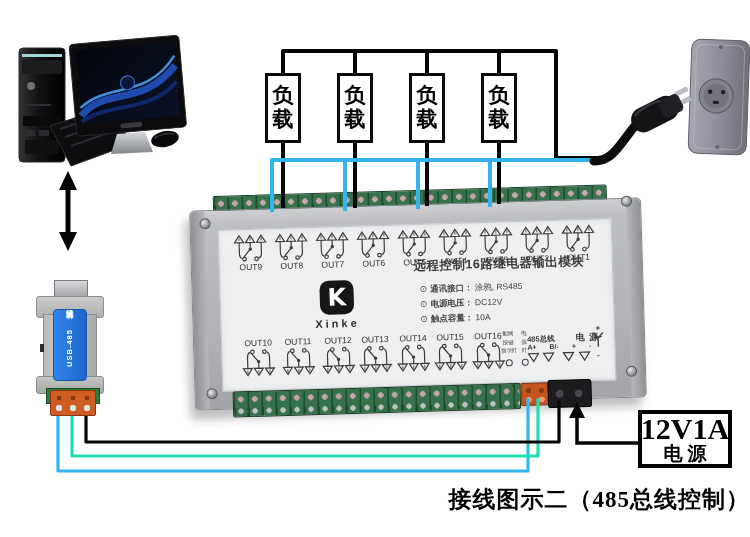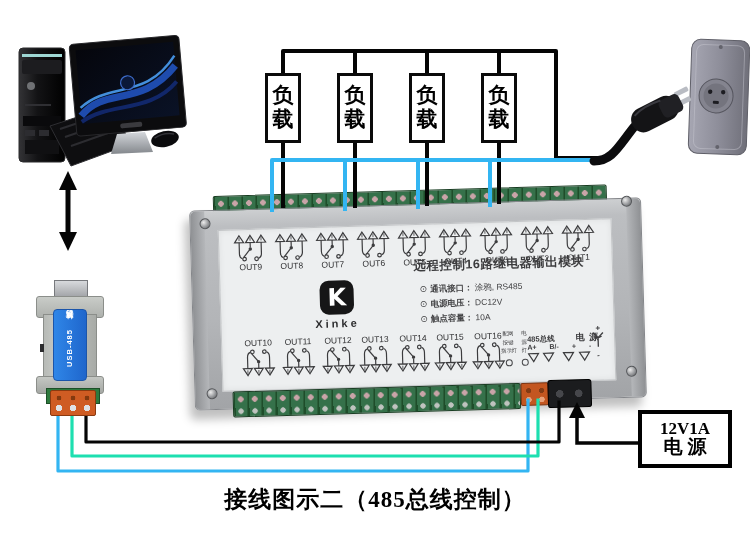--- a/index.html
+++ b/index.html
@@ -10,25 +10,25 @@
   
   .load-box{position:absolute;width:30px;height:64px;border:3px solid #0a0a0a;background:#fff;
             display:flex;flex-direction:column;align-items:center;justify-content:center;z-index:3;
             font-family:"Liberation Serif","DejaVu Serif",serif;font-weight:700;font-size:21px;line-height:1.12;color:#000;}
   .load-box span{display:block;}
 
   
   #psu-box{position:absolute;left:638px;top:410px;width:86px;height:50px;border:4px solid #000;background:#fff;
            display:flex;flex-direction:column;align-items:center;justify-content:center;z-index:3;
            font-family:"Liberation Serif","DejaVu Serif",serif;color:#000;}
-  #psu-line1{font-size:17px;font-weight:700;line-height:1.0;}
+  #psu-line1{font-size:30px;font-weight:700;line-height:1.0;}
   #psu-line2{font-size:19px;font-weight:700;line-height:1.1;letter-spacing:5px;margin-left:5px;}
 
   
-  #caption{position:absolute;left:0;top:484px;width:750px;text-align:center;z-index:1;
+  #caption{position:absolute;left:0;top:484px;width:750px;text-align:right;z-index:1;
            font-family:"Liberation Serif","DejaVu Serif",serif;font-size:23px;font-weight:700;color:#000;letter-spacing:1px;}
 
   
   #module{position:absolute;left:192px;top:188px;width:452px;height:232px;z-index:1;transform:rotate(-1.7deg);}
   #module-body{position:absolute;left:0;top:16px;width:450px;height:198px;border-radius:5px;
                background:linear-gradient(180deg,#cdcfd1 0%,#bcbec1 8%,#b3b5b8 55%,#a2a4a7 100%);
                border:1px solid #84868a;box-shadow:-5px 9px 10px rgba(0,0,0,.25);}
   #module-body:before{content:"";position:absolute;left:0;top:0;bottom:0;width:14px;
                background:linear-gradient(90deg,#8f9194,#b5b7ba);border-radius:5px 0 0 5px;}
   #module-body:after{content:"";position:absolute;right:0;top:0;bottom:0;width:14px;

